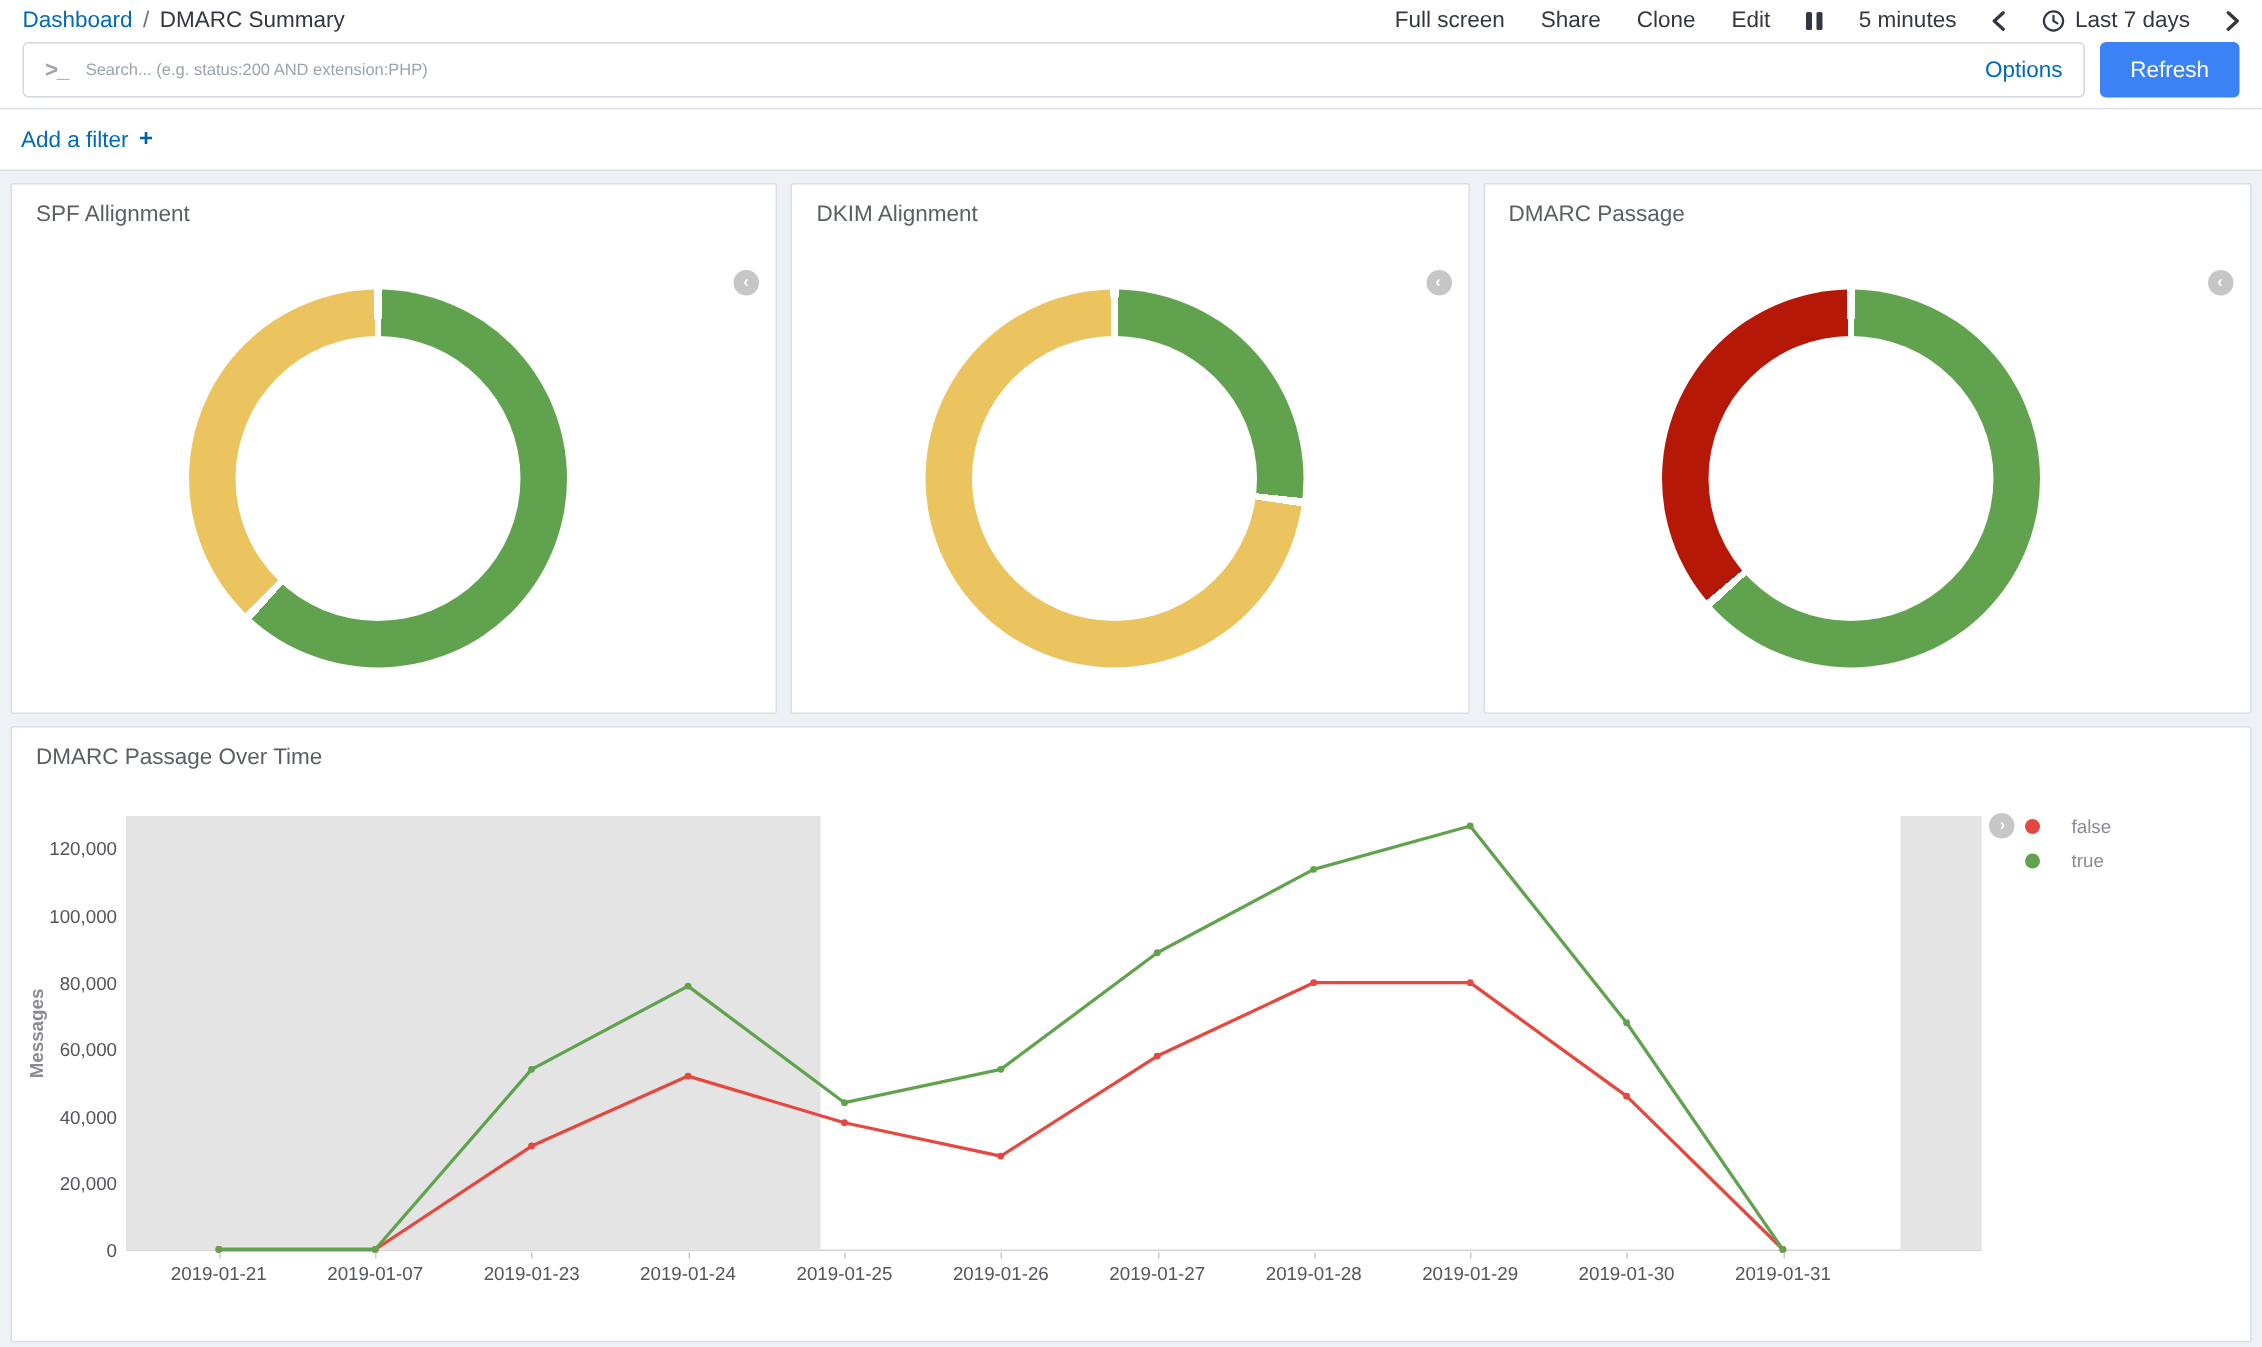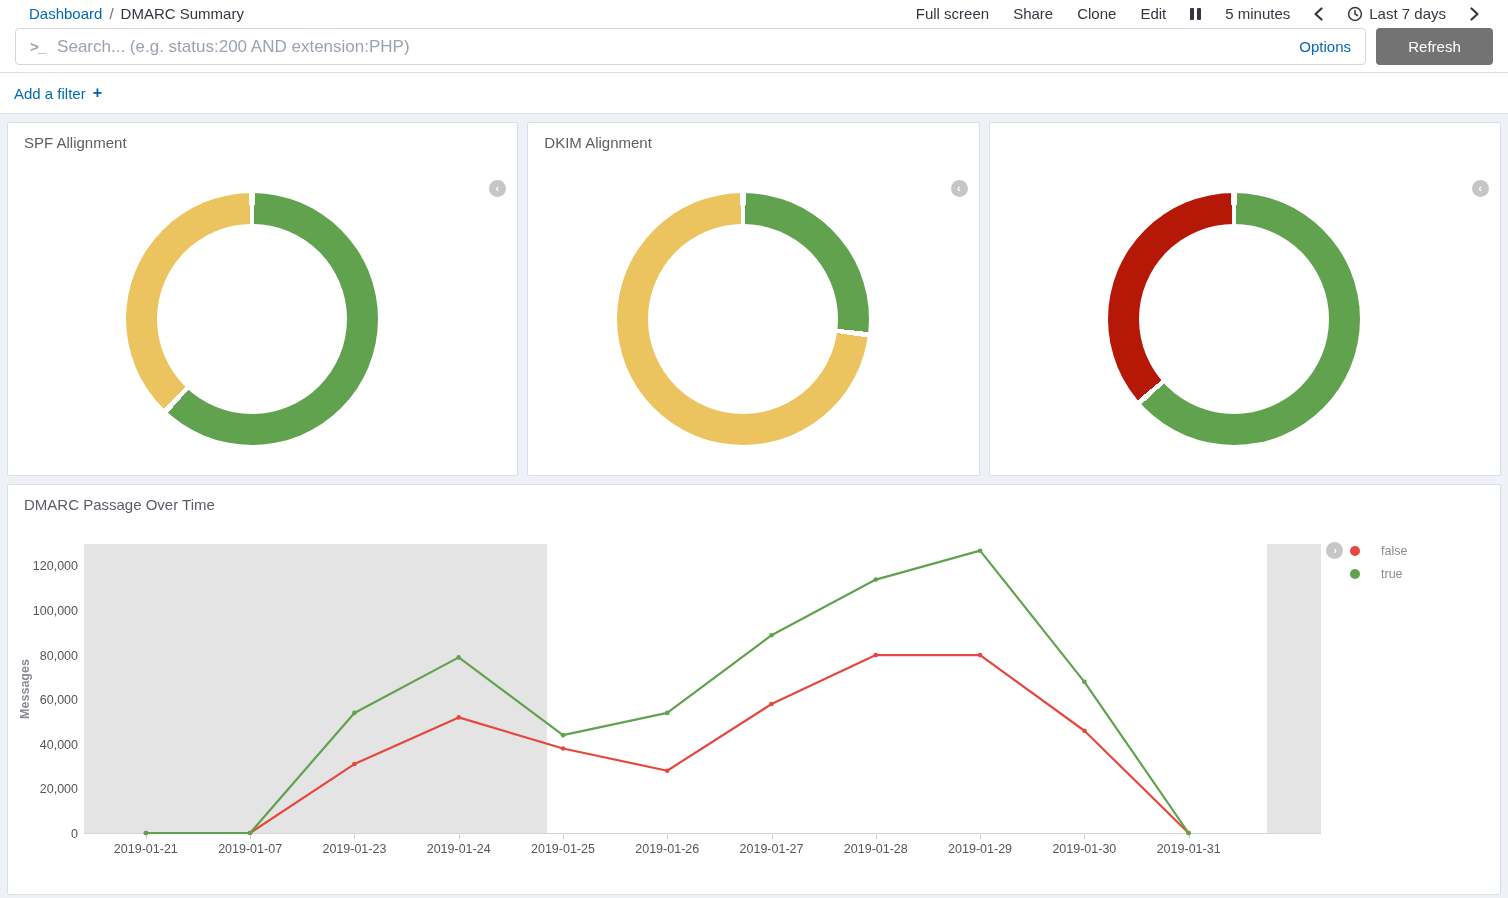--- a/index.html
+++ b/index.html
@@ -6,41 +6,41 @@
   html,body { width:1508px; height:898px; }
   body {
     font-family: "Liberation Sans", sans-serif;
     background: #eef1f6;
     color: #343741;
     overflow: hidden;
     font-size: 14px;
   }
   
   .top-area { background:#fff; border-bottom:1px solid #d9dee8; }
-  .navbar { height:27px; display:flex; align-items:center; justify-content:space-between; padding:0 29px; }
+  .navbar { height:27px; display:flex; align-items:center; justify-content:space-between; padding:0 15px; }
   .breadcrumb { display:flex; align-items:center; gap:7px; font-size:15px; }
   .crumb-link { color:#006bb4; cursor:pointer; }
   .crumb-sep { color:#69707d; }
   .crumb-current { color:#343741; }
   .nav-menu { display:flex; align-items:center; gap:24px; font-size:15px; color:#343741; }
   .nav-item { cursor:pointer; white-space:nowrap; }
   .pause-icon { display:inline-flex; gap:3px; cursor:pointer; }
   .pause-icon i { width:4px; height:12px; background:#343741; border-radius:1px; }
   .chev-btn { display:inline-flex; align-items:center; cursor:pointer; }
   .time-quick { display:inline-flex; align-items:center; gap:6px; cursor:pointer; }
   
   .search-row { display:flex; align-items:stretch; padding:1px 15px 7px 15px; gap:10px; }
   .search-box { flex:1; height:37px; background:#fff; border:1px solid #d3d6dc; border-radius:4px;
                 display:flex; align-items:center; padding:0 14px; gap:12px; }
   .prompt-glyph { color:#9aa3b0; font-size:15px; letter-spacing:-1px; font-weight:bold; }
-  .search-box input { flex:1; border:none; outline:none; font-size:17px; color:#343741;
+  .search-box input { flex:1; border:none; outline:none; font-size:11px; color:#343741;
                       font-family:"Liberation Sans",sans-serif; background:transparent; }
   .search-box input::placeholder { color:#9aa3b0; }
   .options-link { color:#006bb4; font-size:15px; cursor:pointer; }
-  .refresh-btn { width:117px; height:37px; background:#737373; border:none; border-radius:4px;
+  .refresh-btn { width:93px; height:37px; background:#3b82f6; border:none; border-radius:4px;
                  color:#fff; font-size:15px; font-family:"Liberation Sans",sans-serif; cursor:pointer; }
   
   .filter-bar { background:#fff; height:41px; display:flex; align-items:center; padding:0 14px; gap:7px;
                 border-bottom:1px solid #d9dee8; }
   .add-filter { color:#006bb4; font-size:15px; cursor:pointer; }
   .plus-glyph { color:#0061a6; font-size:16px; font-weight:bold; cursor:pointer; }
   
   .dash { padding:8px 7px; }
   .row1 { display:flex; gap:9px; }
   .panel { background:#fff; border:1px solid #d9dee8; border-radius:2px; position:relative; }
@@ -146,20 +146,21 @@
 
     <div class="panel donut-panel" style="width:461px">
       <div class="panel-title">DKIM Alignment</div>
       <div class="collapse-btn">‹</div>
       <div class="donut" style="background: conic-gradient(rgb(255, 255, 255) 0%, rgb(255, 255, 255) 0.35%, rgb(97, 162, 79) 0.35%, rgb(97, 162, 79) 26.65%, rgb(255, 255, 255) 26.65%, rgb(255, 255, 255) 27%, rgb(255, 255, 255) 27%, rgb(255, 255, 255) 27.35%, rgb(236, 196, 95) 27.35%, rgb(236, 196, 95) 99.65%, rgb(255, 255, 255) 99.65%, rgb(255, 255, 255) 100%);">
         <div class="hole"></div>
       </div>
     </div>
 
     <div class="panel donut-panel" style="width:522px">
+      <div class="panel-title">DMARC Passage</div>
       <div class="collapse-btn">‹</div>
       <div class="donut" style="background: conic-gradient(rgb(255, 255, 255) 0%, rgb(255, 255, 255) 0.35%, rgb(97, 162, 79) 0.35%, rgb(97, 162, 79) 63.15%, rgb(255, 255, 255) 63.15%, rgb(255, 255, 255) 63.5%, rgb(255, 255, 255) 63.5%, rgb(255, 255, 255) 63.85%, rgb(181, 24, 7) 63.85%, rgb(181, 24, 7) 99.65%, rgb(255, 255, 255) 99.65%, rgb(255, 255, 255) 100%);">
         <div class="hole"></div>
       </div>
     </div>
   </div>
 
   <div class="panel ts-panel">
     <div class="panel-title">DMARC Passage Over Time</div>
     <div class="y-title">

